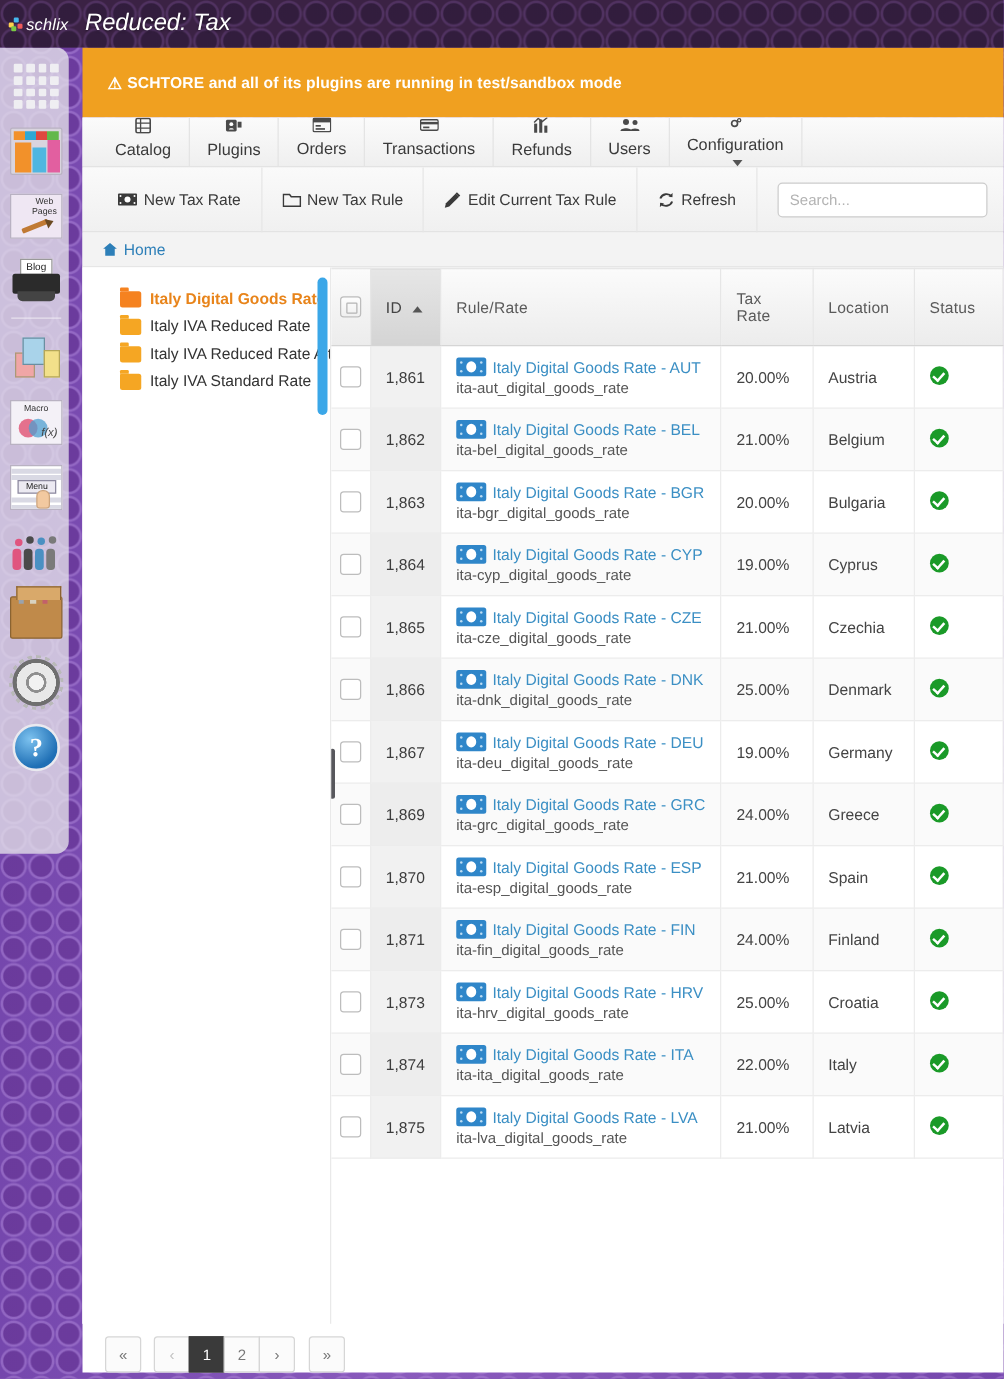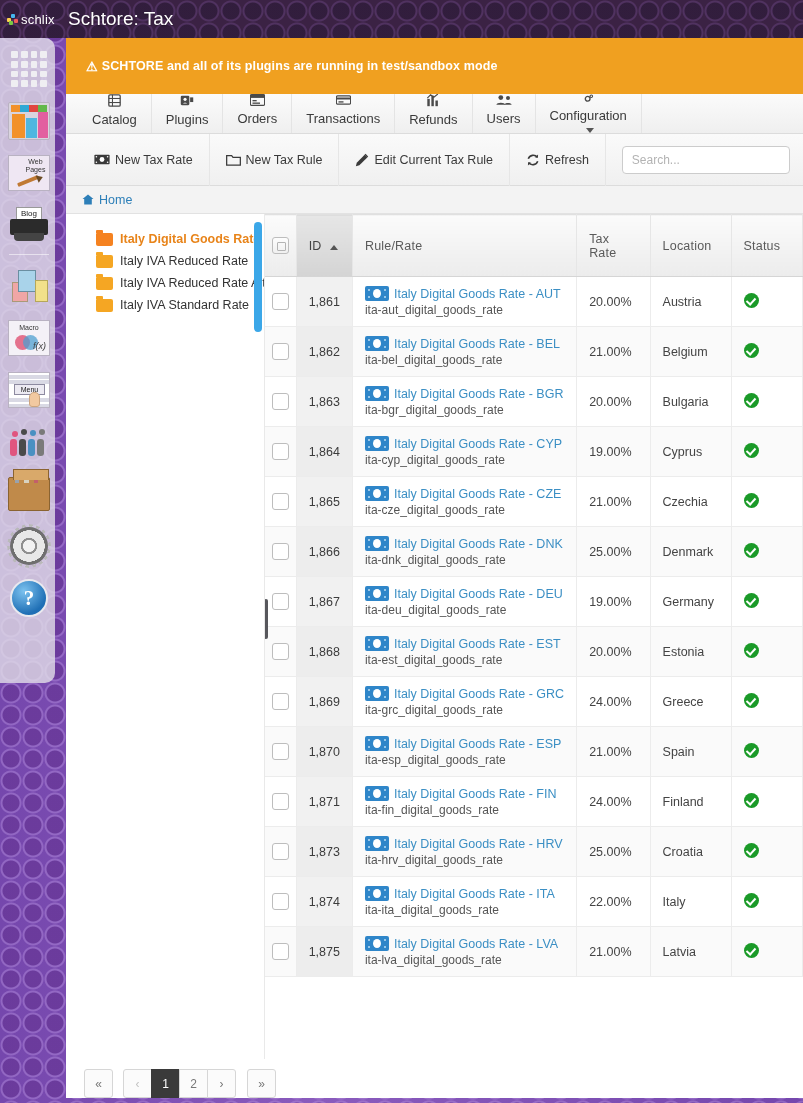--- a/index.html
+++ b/index.html
@@ -29,21 +29,21 @@
 
   
   .topbar {
     position: absolute; top:0; left:0; right:0; height:38px;
     background-color:#3b2244;
     background-image:
       radial-gradient(circle at 11px 11px, rgba(25,12,32,.55) 8px, rgba(255,255,255,0) 9px),
       radial-gradient(circle at 11px 11px, rgba(120,80,150,.35) 10px, rgba(255,255,255,0) 11px);
     background-size: 22px 22px, 22px 22px;
     z-index: 6;
-    display:flex; align-items:center;
+    display:flex; align-items:center;font-style:italic;
   }
   .brand {
     width:58px; display:flex; align-items:center; gap:3px;
     padding-left:7px; color:#fff; font-size:13px;
   }
   .brand-mark { width:11px; height:11px; position:relative; flex:0 0 auto; }
   .brand-mark i { position:absolute; width:4px; height:4px; border-radius:1px; }
   .brand-mark i:nth-child(1){background:#ffd24d; left:0; top:4px;}
   .brand-mark i:nth-child(2){background:#45b7ef; left:4px; top:0px;}
   .brand-mark i:nth-child(3){background:#f05a5a; left:7px; top:5px;}
@@ -304,21 +304,21 @@
 <div class="topbar">
   <div class="brand">
     <span class="brand-mark">
       <i></i>
         <i></i>
         <i></i>
         <i></i>
     </span>
     <span class="brand-name">schlix</span>
   </div>
-  <div class="app-title">Schtore: Tax</div>
+  <div class="app-title">Reduced: Tax</div>
 </div>
 
 <div class="rail">
   <div class="rail-panel"></div>
   <div class="rail-items">
     <div class="rail-item">
       <span class="ico-grid">
         <span></span>
           <span></span>
           <span></span>
@@ -715,39 +715,20 @@
                     <a class="rule-link" href="#">Italy Digital Goods Rate - DEU</a>
                   </div>
                   <div class="rule-slug">ita-deu_digital_goods_rate</div>
                 </td>
                 <td class="td-rate">19.00%</td>
                 <td class="td-loc">Germany</td>
                 <td class="td-status"><span class="check-badge"></span></td>
               </tr>
               <tr>
                 <td class="td-check"><span class="cbox"></span></td>
-                <td class="td-id">1,868</td>
-                <td class="rule-cell">
-                  <div class="rule-line">
-                    <span class="money-ico">
-                      <i></i>
-                      <i></i>
-                      <i></i>
-                      <i></i>
-                    </span>
-                    <a class="rule-link" href="#">Italy Digital Goods Rate - EST</a>
-                  </div>
-                  <div class="rule-slug">ita-est_digital_goods_rate</div>
-                </td>
-                <td class="td-rate">20.00%</td>
-                <td class="td-loc">Estonia</td>
-                <td class="td-status"><span class="check-badge"></span></td>
-              </tr>
-              <tr>
-                <td class="td-check"><span class="cbox"></span></td>
                 <td class="td-id">1,869</td>
                 <td class="rule-cell">
                   <div class="rule-line">
                     <span class="money-ico">
                       <i></i>
                       <i></i>
                       <i></i>
                       <i></i>
                     </span>
                     <a class="rule-link" href="#">Italy Digital Goods Rate - GRC</a>

